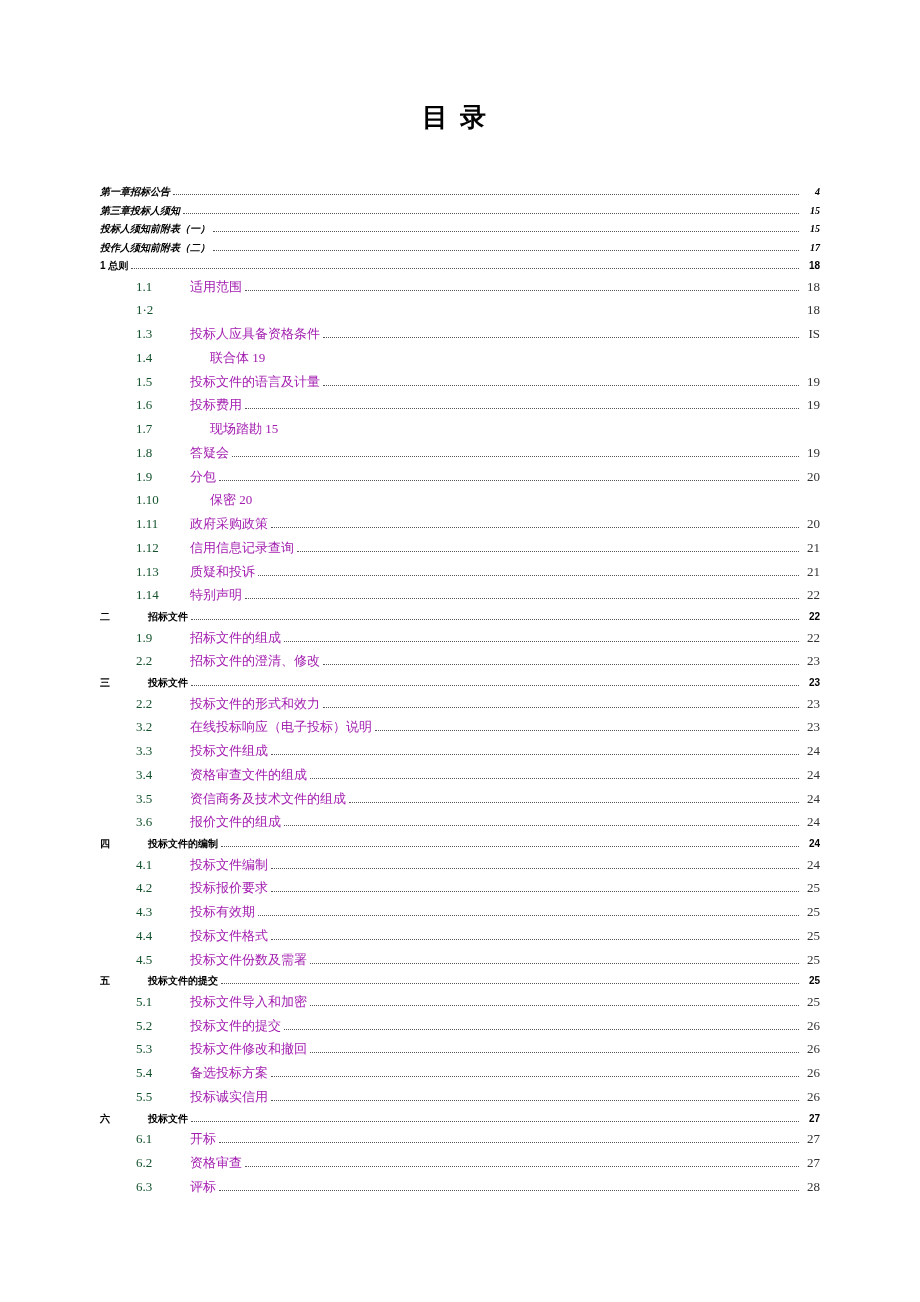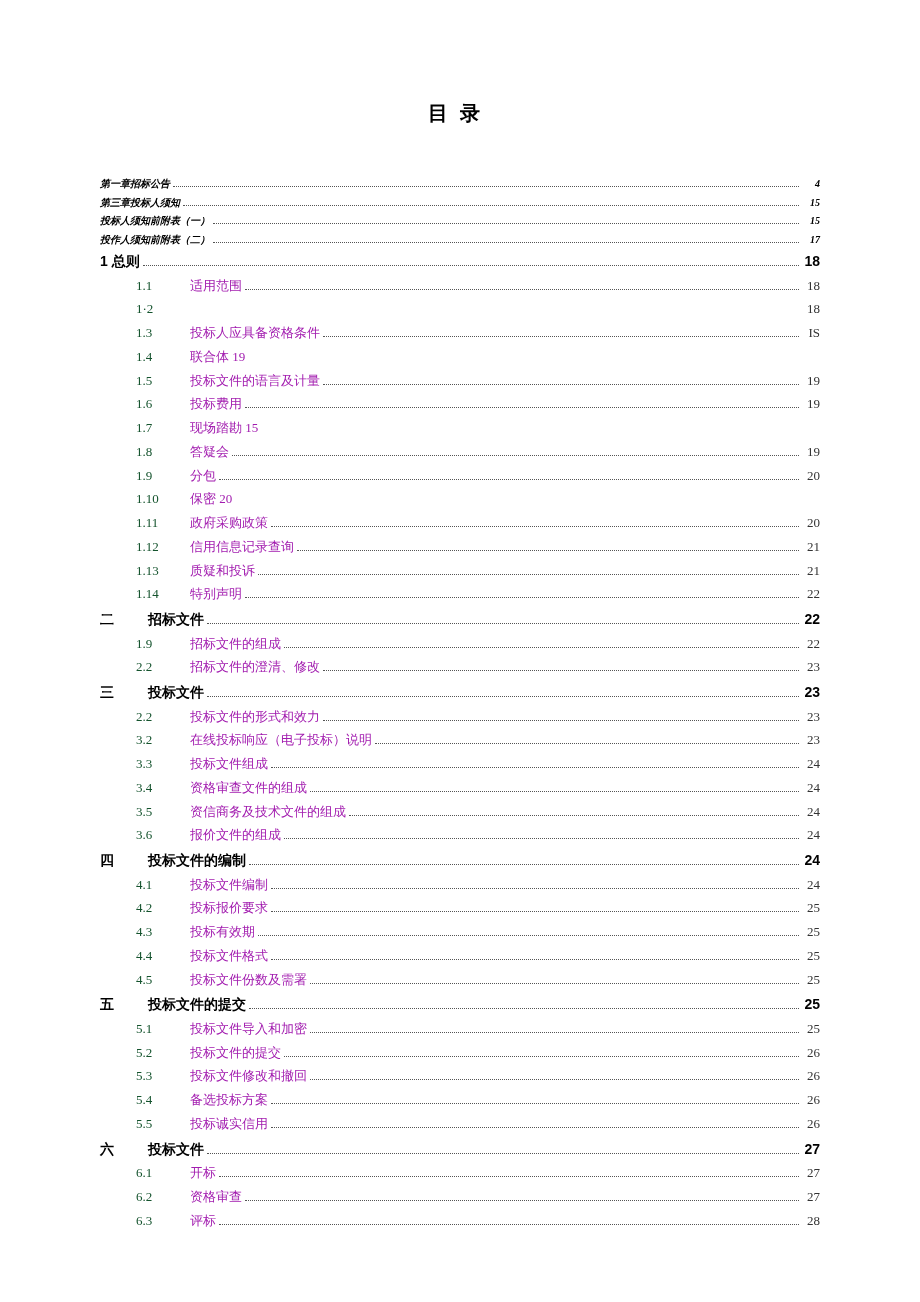--- a/index.html
+++ b/index.html
@@ -10,21 +10,21 @@
     body {
       font-family: "SimSun", "宋体", serif;
       background: #ffffff;
       width: 920px;
       height: 1302px;
       padding: 100px 100px 80px 100px;
       color: #000;
     }
     .title {
       text-align: center;
-      font-size: 20px;
+      font-size: 26px;
       font-weight: bold;
       letter-spacing: 12px;
       margin-bottom: 48px;
       font-family: "SimSun", "宋体", serif;
     }
     .toc {
       font-size: 13px;
       line-height: 1.75;
     }
     .toc-row {
@@ -49,21 +49,21 @@
       height: 0.6em;
     }
     .toc-page {
       flex: 0 0 auto;
       text-align: right;
       min-width: 18px;
     }
     .level-0 {
       font-family: "SimHei", "黑体", sans-serif;
       font-weight: bold;
-      font-size: 14px;
+      font-size: 10px;
     }
     .level-0-italic {
       font-family: "KaiTi", "楷体", serif;
       font-weight: bold;
       font-style: italic;
       font-size: 10px;
     }
     .level-1 {
       font-family: "SimHei", "黑体", sans-serif;
       font-weight: bold;
@@ -84,20 +84,21 @@
     }
     .level-2 .toc-label {
       color: #a21caf;
     }
     .level-2 .toc-page {
       color: #333;
       font-family: "SimSun", "宋体", serif;
     }
     .no-dots {
       justify-content: flex-start;
+      gap: 20px;
     }
     .spacer-fill {
       flex: 1 1 auto;
     }
   </style>
 </head>
 <body>
 
 <div class="title">目录</div>
 

